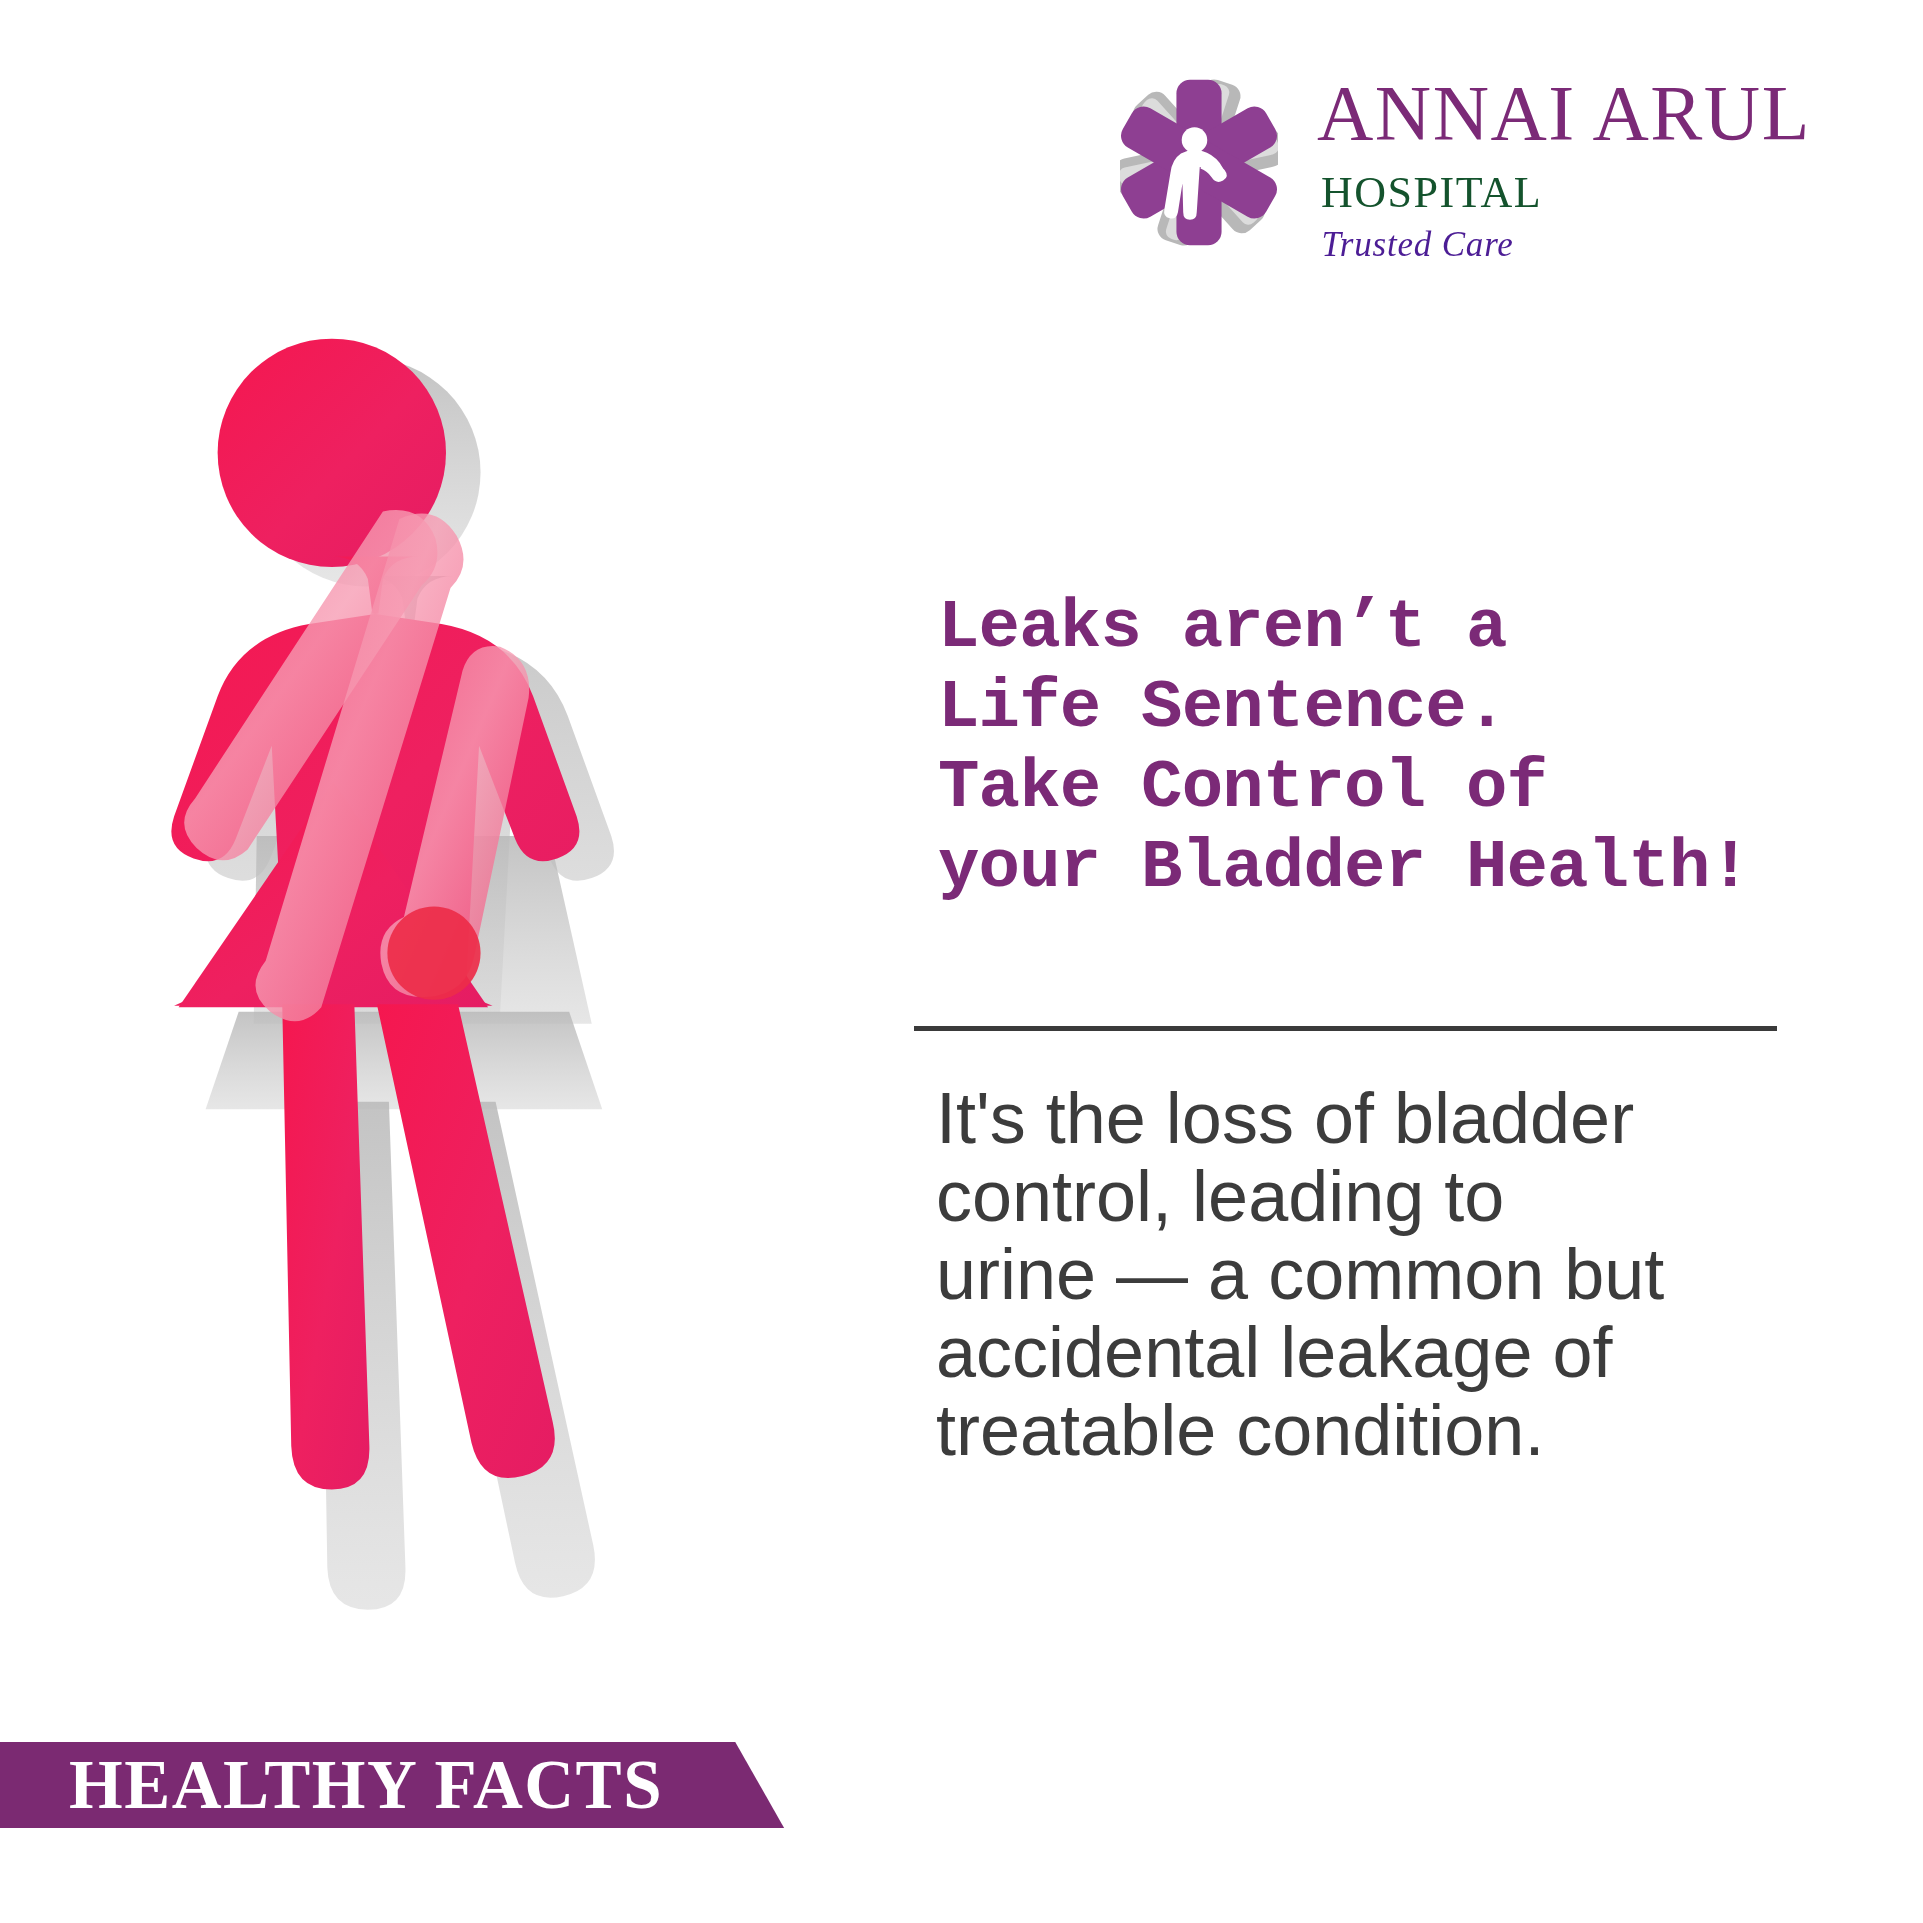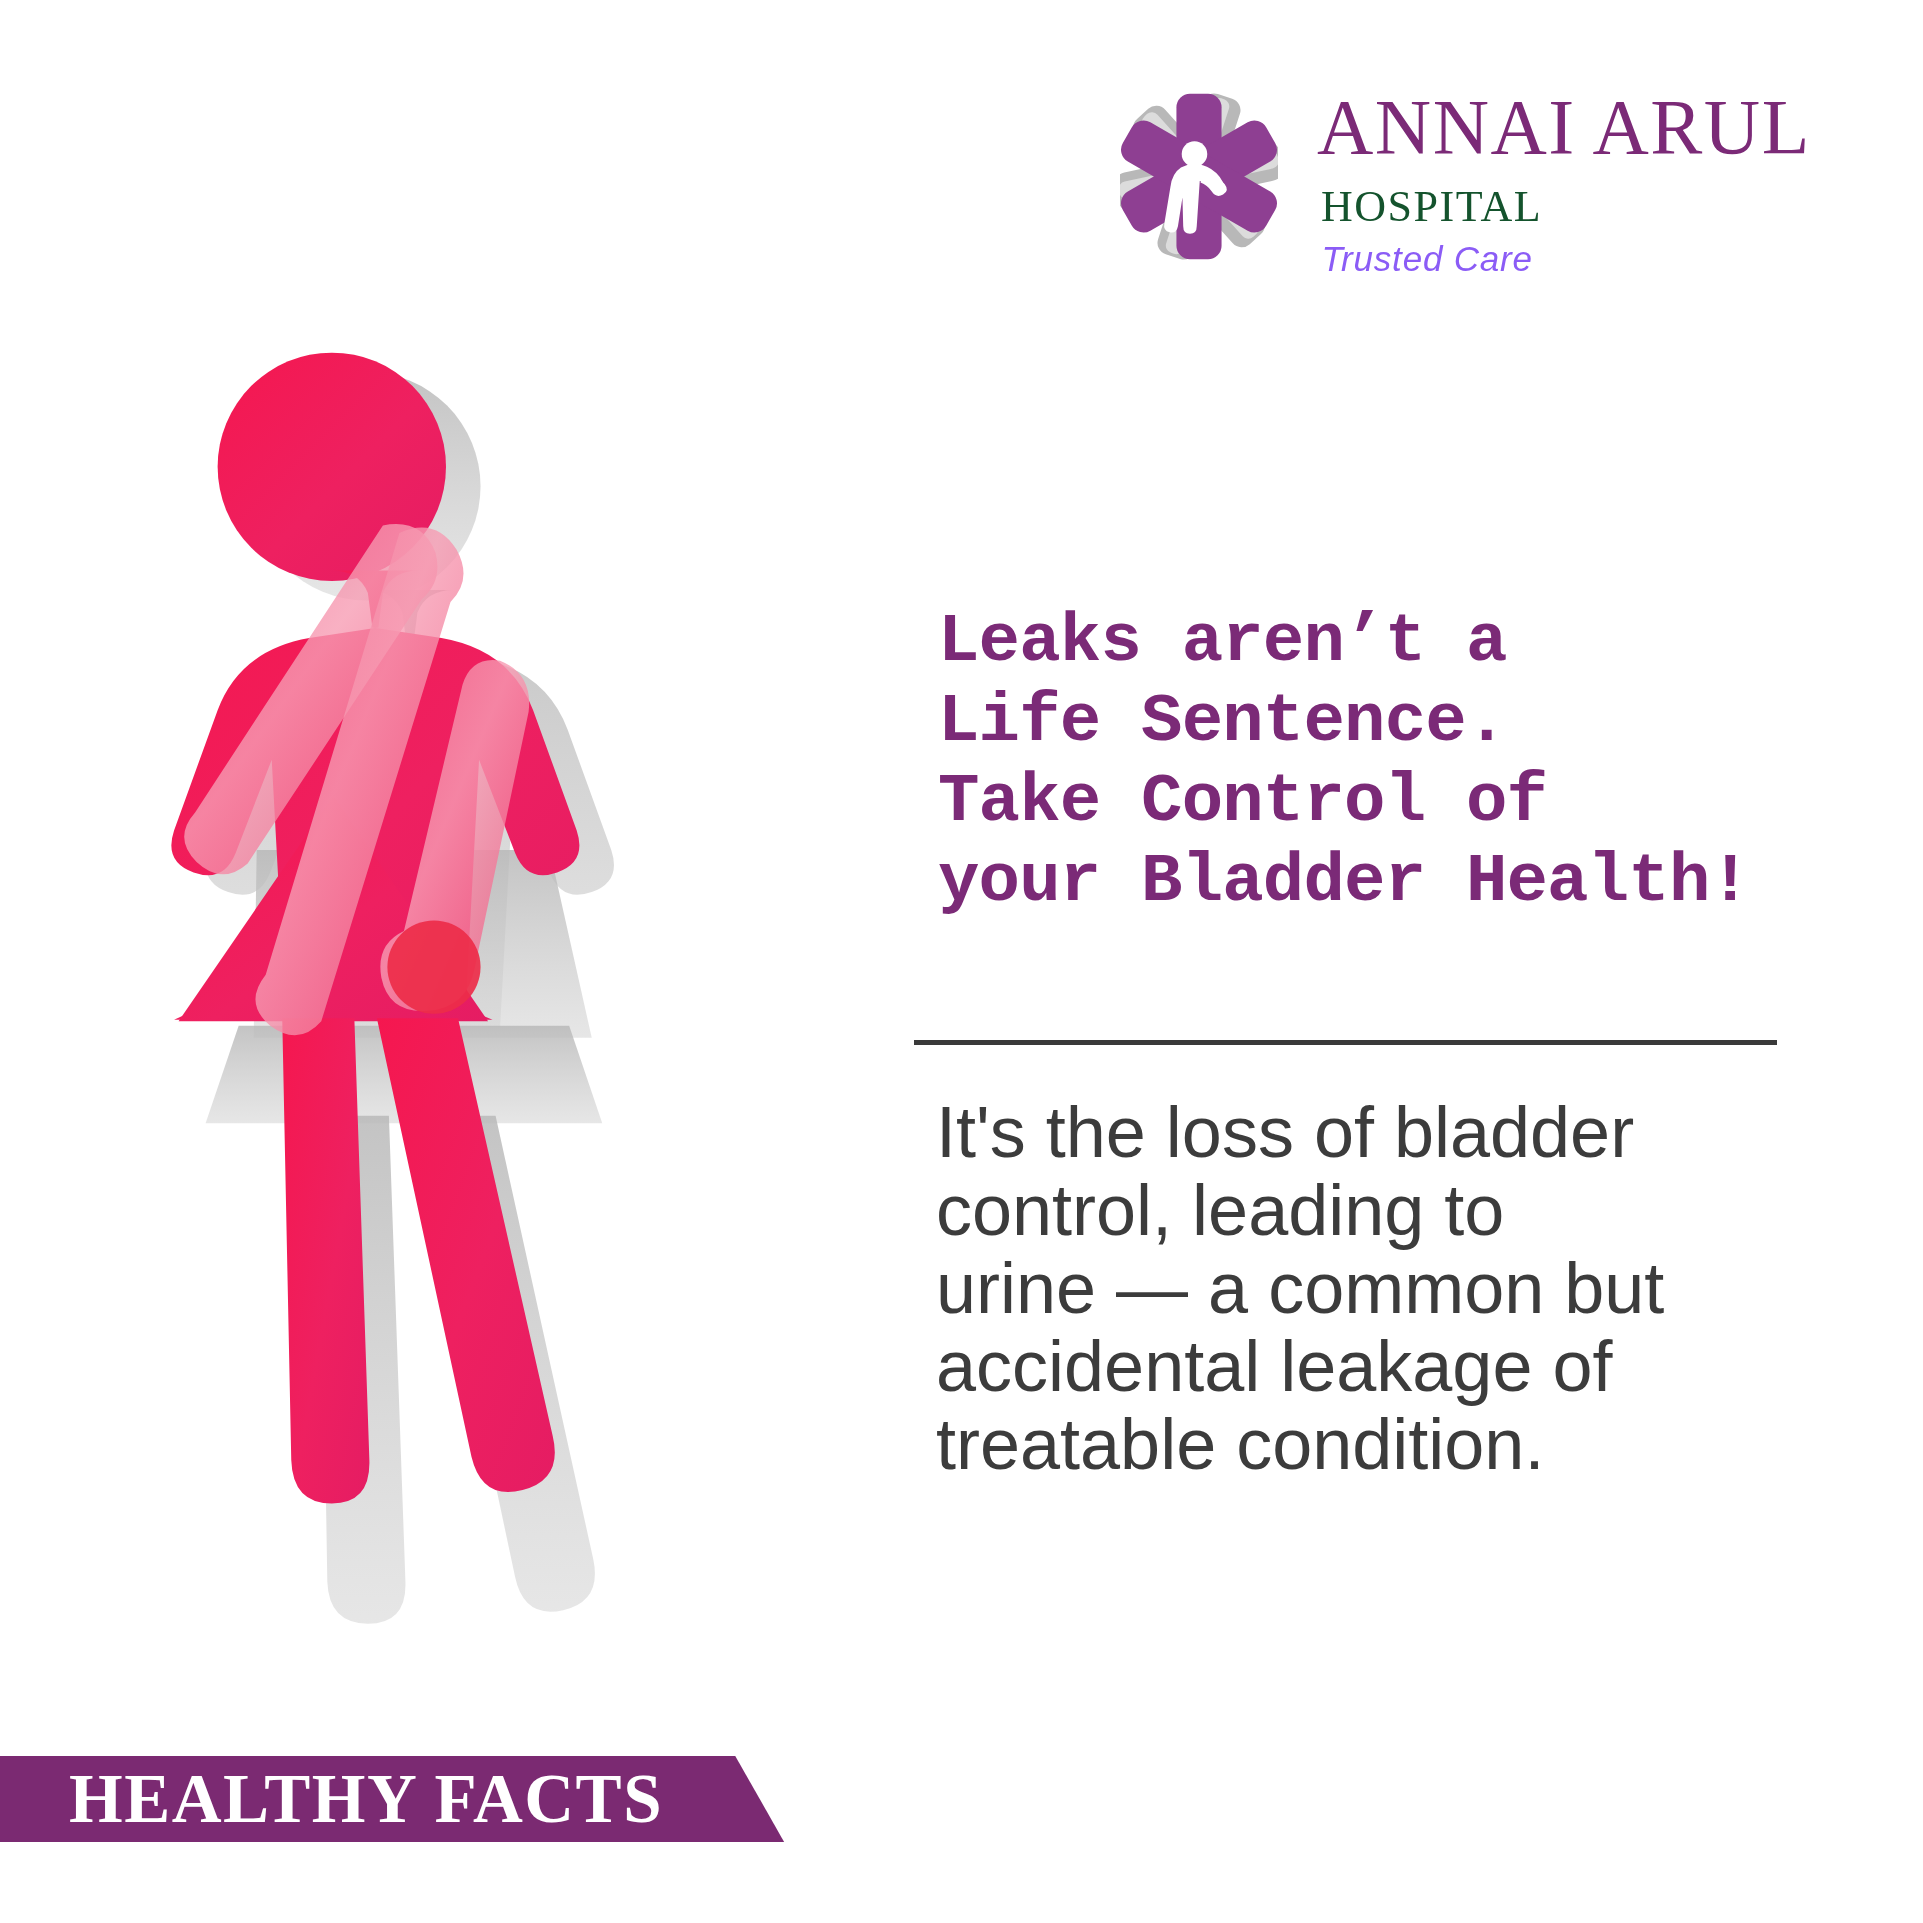--- a/index.html
+++ b/index.html
@@ -3,42 +3,42 @@
 <meta charset="utf-8">
 <style>
   html,body{margin:0;padding:0;}
   body{
     width:1924px;height:1924px;
     background:#ffffff;
     font-family:"Liberation Sans", sans-serif;
     overflow:hidden;
     position:relative;
   }
-  .poster{position:absolute;inset:0;background:#ffffff;overflow:hidden;margin-top:14px;}
+  .poster{position:absolute;inset:0;background:#ffffff;overflow:hidden;}
 
   
   .logo{position:absolute;left:1120px;top:68px;width:774px;height:203px;}
   .logo-mark{position:absolute;left:0;top:7.5px;width:158px;height:173px;}
   .logo-text{position:absolute;left:197px;top:0;width:579px;height:195px;}
   .logo-line1{
     font-family:"Liberation Serif", serif;
     font-size:78px;line-height:78px;letter-spacing:1.5px;
     color:#7B2A77;white-space:nowrap;
     position:absolute;left:0;top:6px;
   }
   .logo-line2{
     font-family:"Liberation Serif", serif;
     font-size:44px;line-height:60px;letter-spacing:1.5px;
     color:#14532d;white-space:nowrap;
     position:absolute;left:4px;top:95px;
   }
   .logo-line3{
-    font-family:Liberation Sans, sans-serif;
+    font-family:Liberation Serif, serif;
     font-style:italic;font-size:35px;line-height:35px;letter-spacing:0.8px;
-    color:#8b5cf6;white-space:nowrap;
+    color:#4c1d95;white-space:nowrap;
     position:absolute;left:4.5px;top:159px;
   }
 
   
   .figure-wrap{position:absolute;left:135px;top:331px;width:631px;height:1405px;}
   .figure-svg{position:absolute;left:0;top:0;width:631px;height:1405px;}
 
   
   .headline{
     position:absolute;left:938px;top:588px;width:887px;

